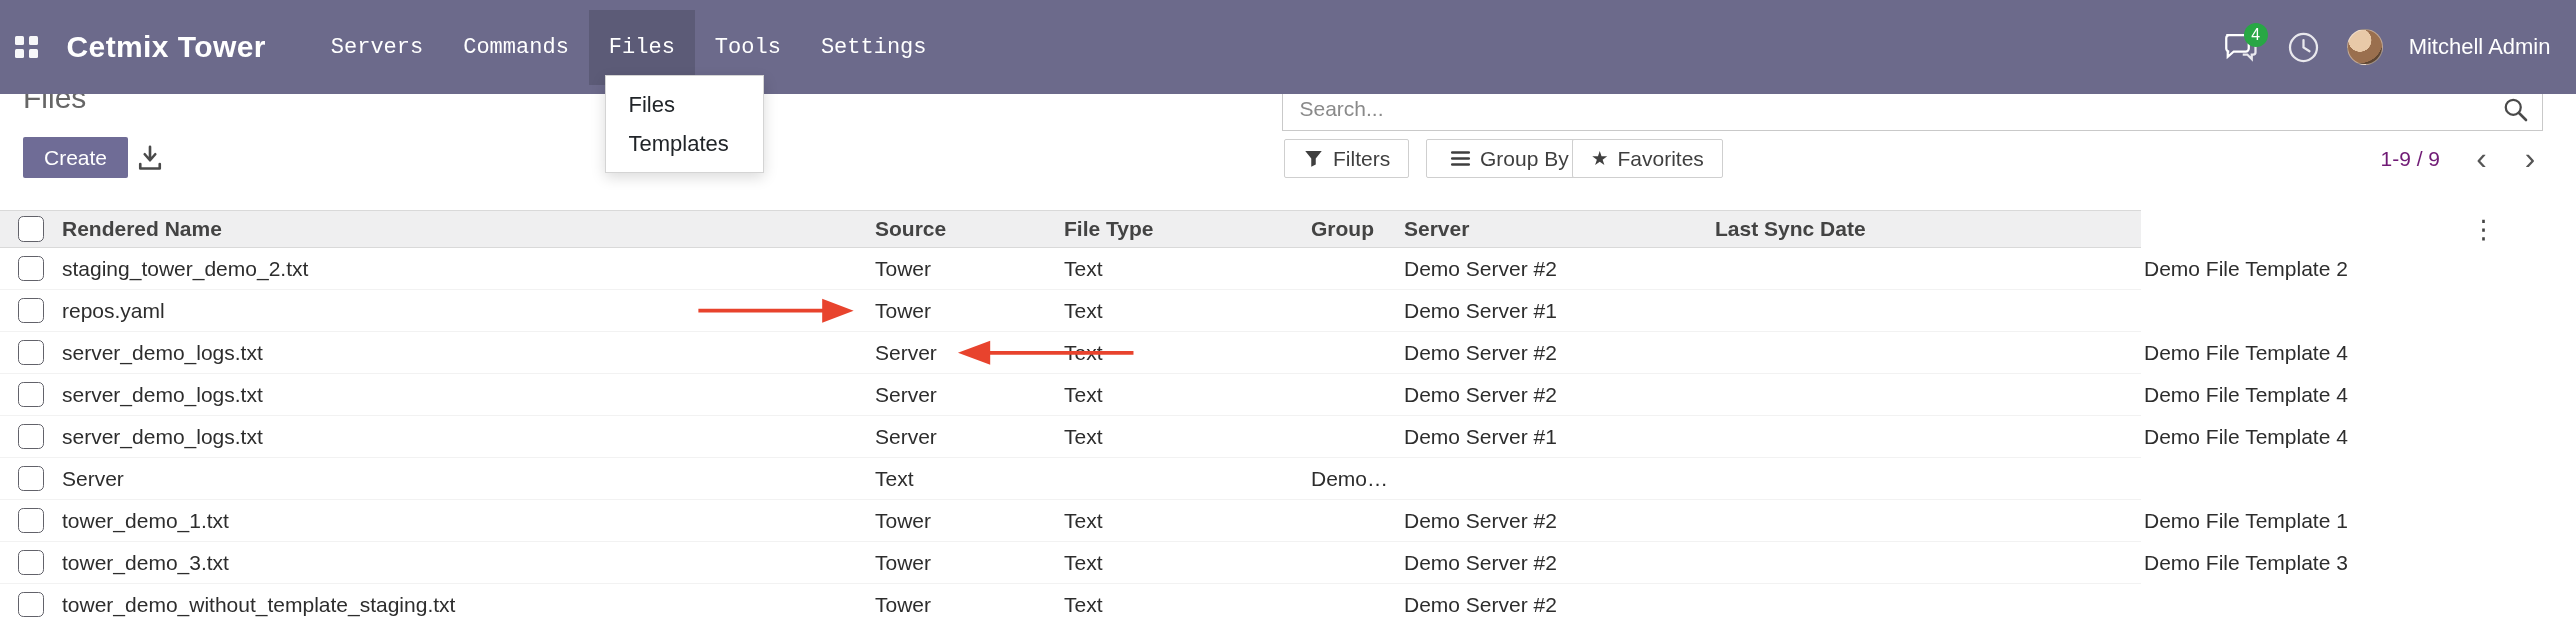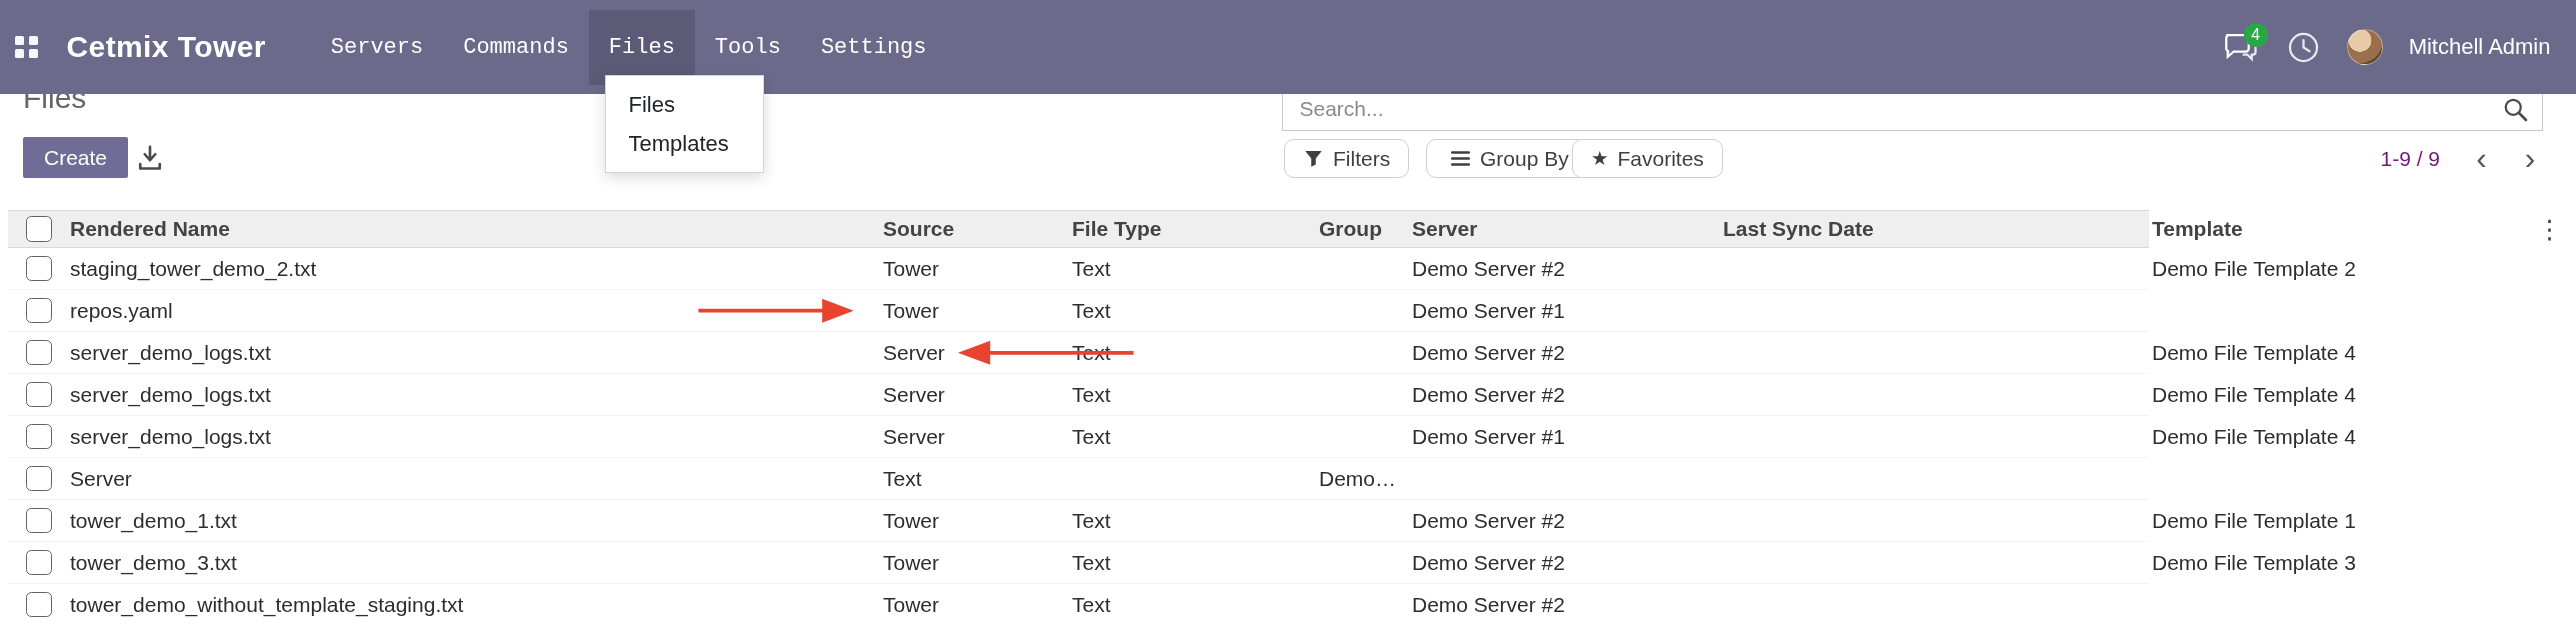--- a/index.html
+++ b/index.html
@@ -42,34 +42,34 @@
 
   .search-box { position:absolute; left:1282px; top:87px; width:1261px; height:44px;
     border:0.8px solid #c9c9c9; display:flex; align-items:center; background:#fff;}
   .search-input { flex:1; border:none; outline:none; font-size:21px; color:#000000; padding:0 16.5px;
     font-family:"Liberation Sans", sans-serif; background:transparent;}
   .search-input::placeholder { color:#8a8a8a; }
   .search-icon-btn { width:53px; height:42px; display:flex; align-items:center; justify-content:center;
     background:transparent; border:none; cursor:pointer;}
 
   .cp-btn { position:absolute; top:139px; height:39px; background:#fff; border:0.8px solid #cfcfcf;
-    border-radius:10px; font-size:21px; color:#3f3f3f; display:flex; align-items:center; gap:9px;
+    border-radius:2px; font-size:21px; color:#3f3f3f; display:flex; align-items:center; gap:9px;
     padding:0 18px; cursor:pointer; font-family:"Liberation Sans", sans-serif;}
   .btn-filters { left:1284px; }
   .btn-groupby { left:1426px;padding-left:23px; }
   .btn-favorites { left:1572px; }
   .star-glyph { font-size:19.5px; line-height:1; color:#3f3f3f; }
 
   .pager { position:absolute; right:25.5px; top:139px; height:39px; display:flex; align-items:center; gap:7.5px;}
   .pager-text { font-size:21px; color:#701a75; margin-right:13.5px; }
   .pager-btn { width:41px; height:39px; background:transparent; border:none; font-size:31.5px;
     color:#555; cursor:pointer; line-height:1; padding:0 3px;}
 
   
-  .table { position:absolute; left:8px; top:210px; width:2141px; }
+  .table { position:absolute; left:0; top:210px; width:2141px; }
   .thead, .trow { display:grid;
     grid-template-columns:62px 813px 189px 247px 93px 311px 429px 377px 56px; align-items:center;}
   .thead { height:38px; background:#efeff0; border-top:0.8px solid #d9d9d9; border-bottom:0.8px solid #d9d9d9;}
   .thead .cell { font-size:21px; font-weight:700; color:#434343; }
   .trow { height:42px; border-bottom:0.8px solid #f2f2f2; background:#fff; }
   .cell { overflow:hidden; white-space:nowrap; text-overflow:ellipsis; font-size:21px; color:#2d2d2d; padding-right:10.5px;}
   .cell.cb { display:flex; justify-content:flex-start; padding-left:18px; }
   .checkbox { width:25.5px; height:25.5px; border:1.5px solid #62626a; border-radius:5.3px; background:#fff;
     display:inline-block; cursor:pointer;}
   .opts-btn { background:transparent; border:none; font-size:25.5px; color:#444; cursor:pointer;
@@ -171,21 +171,20 @@
     <div class="thead">
       <div class="cell cb">
           <span class="checkbox"></span>
         </div>
       <div class="cell">Rendered Name</div>
       <div class="cell">Source</div>
       <div class="cell">File Type</div>
       <div class="cell">Group</div>
       <div class="cell">Server</div>
       <div class="cell">Last Sync Date</div>
-      <div class="cell">Template</div>
       <div class="cell optcol">
           <button class="opts-btn">⋮</button>
         </div>
     </div>
     <div id="tbody">
         <div class="trow">
           <div class="cell cb">
             <span class="checkbox"></span>
           </div>
           <div class="cell">staging_tower_demo_2.txt</div>

